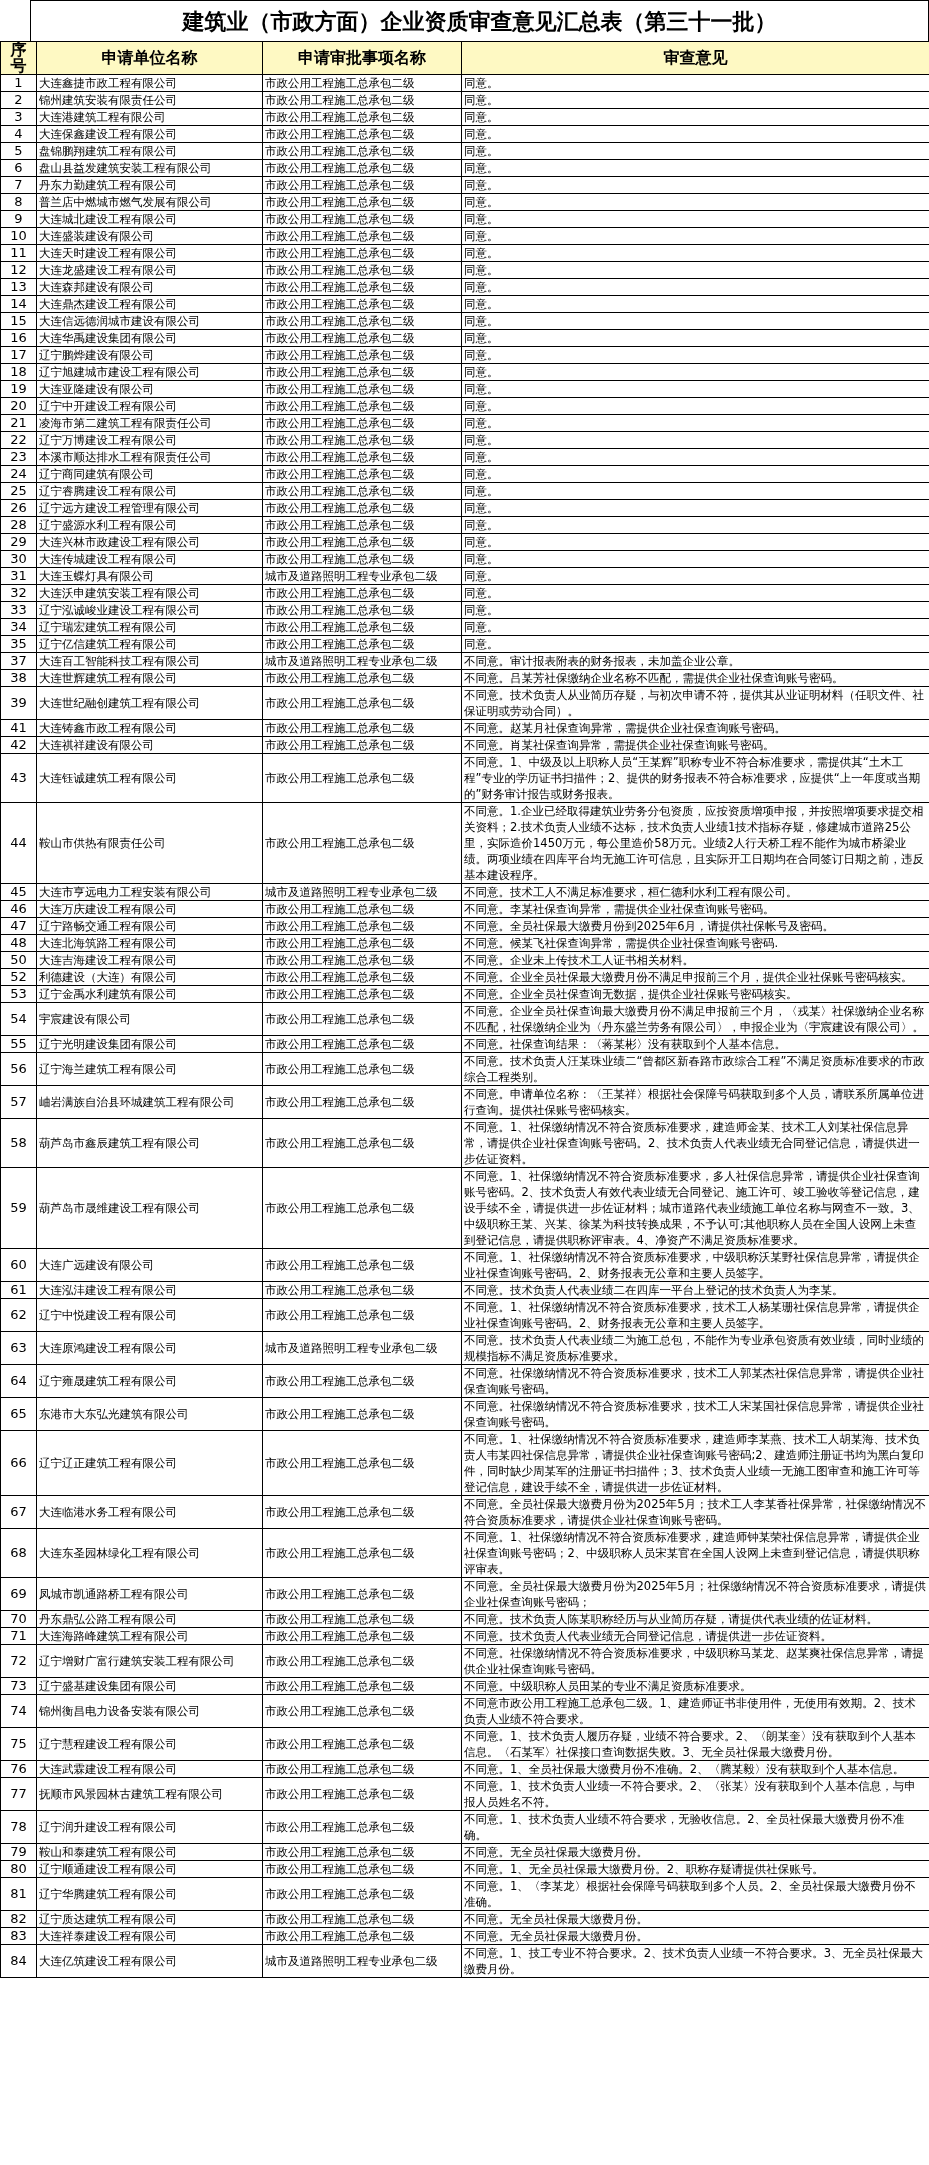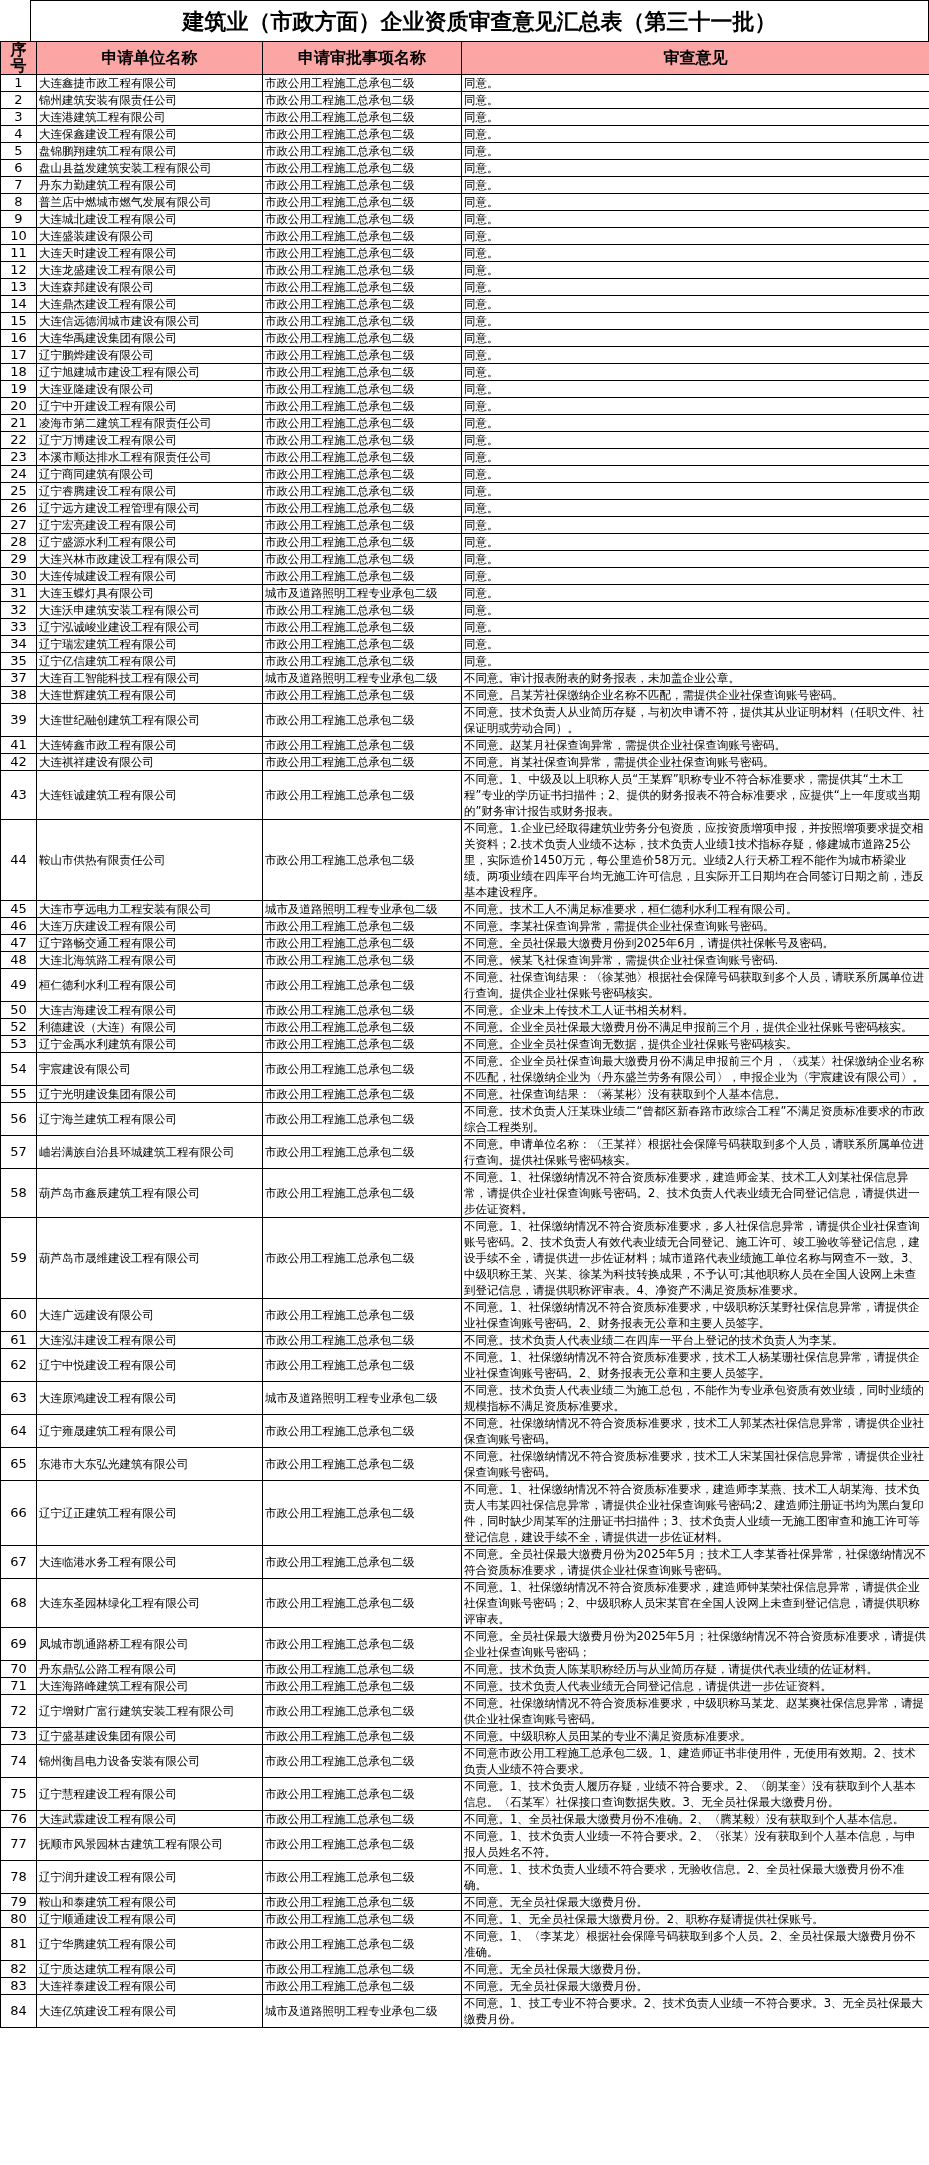--- a/index.html
+++ b/index.html
@@ -5,21 +5,21 @@
   html, body { margin: 0; padding: 0; background: #ffffff; }
   body { width: 929px; font-family: "DejaVu Sans", "Liberation Sans", sans-serif; color: #000; }
   .title {
     height: 41px; line-height: 41px; text-align: center;
     font-family: "DejaVu Serif", "Liberation Serif", serif;
     font-size: 22px; font-weight: bold; letter-spacing: 0px;
     border: 1px solid #000; border-bottom: none; box-sizing: border-box; margin-left: 30px;
   }
   table { border-collapse: collapse; width: 929px; table-layout: fixed; }
   th, td { border: 1px solid #000; padding: 0 2px; font-size: 11.5px; line-height: 16px; vertical-align: middle; overflow: hidden; }
-  th { background: #fca5a5; font-size: 16px; font-weight: bold; height: 24px; text-align: center; }
+  th { background: #fef9c3; font-size: 16px; font-weight: bold; height: 24px; text-align: center; }
   td.no { text-align: center; font-size: 13px; }
   td.name, td.item { white-space: nowrap; }
   td.opinion { white-space: normal; word-break: break-all; }
   col.c1 { width: 36px; }
   col.c2 { width: 226px; }
   col.c3 { width: 199px; }
   col.c4 { width: 468px; }
   tr.single td { height: 16px; }
 </style>
 </head>
@@ -192,26 +192,20 @@
         <td class="item">市政公用工程施工总承包二级</td>
         <td class="opinion">同意。</td>
       </tr>
       <tr class="single">
         <td class="no">26</td>
         <td class="name">辽宁远方建设工程管理有限公司</td>
         <td class="item">市政公用工程施工总承包二级</td>
         <td class="opinion">同意。</td>
       </tr>
       <tr class="single">
-        <td class="no">27</td>
-        <td class="name">辽宁宏亮建设工程有限公司</td>
-        <td class="item">市政公用工程施工总承包二级</td>
-        <td class="opinion">同意。</td>
-      </tr>
-      <tr class="single">
         <td class="no">28</td>
         <td class="name">辽宁盛源水利工程有限公司</td>
         <td class="item">市政公用工程施工总承包二级</td>
         <td class="opinion">同意。</td>
       </tr>
       <tr class="single">
         <td class="no">29</td>
         <td class="name">大连兴林市政建设工程有限公司</td>
         <td class="item">市政公用工程施工总承包二级</td>
         <td class="opinion">同意。</td>
@@ -311,26 +305,20 @@
         <td class="name">辽宁路畅交通工程有限公司</td>
         <td class="item">市政公用工程施工总承包二级</td>
         <td class="opinion">不同意。全员社保最大缴费月份到2025年6月，请提供社保帐号及密码。</td>
       </tr>
       <tr class="single">
         <td class="no">48</td>
         <td class="name">大连北海筑路工程有限公司</td>
         <td class="item">市政公用工程施工总承包二级</td>
         <td class="opinion">不同意。候某飞社保查询异常，需提供企业社保查询账号密码.</td>
       </tr>
-      <tr>
-        <td class="no">49</td>
-        <td class="name">桓仁德利水利工程有限公司</td>
-        <td class="item">市政公用工程施工总承包二级</td>
-        <td class="opinion">不同意。社保查询结果：〈徐某弛〉根据社会保障号码获取到多个人员，请联系所属单位进行查询。提供企业社保账号密码核实。</td>
-      </tr>
       <tr class="single">
         <td class="no">50</td>
         <td class="name">大连吉海建设工程有限公司</td>
         <td class="item">市政公用工程施工总承包二级</td>
         <td class="opinion">不同意。企业未上传技术工人证书相关材料。</td>
       </tr>
       <tr>
         <td class="no">52</td>
         <td class="name">利德建设（大连）有限公司</td>
         <td class="item">市政公用工程施工总承包二级</td>

